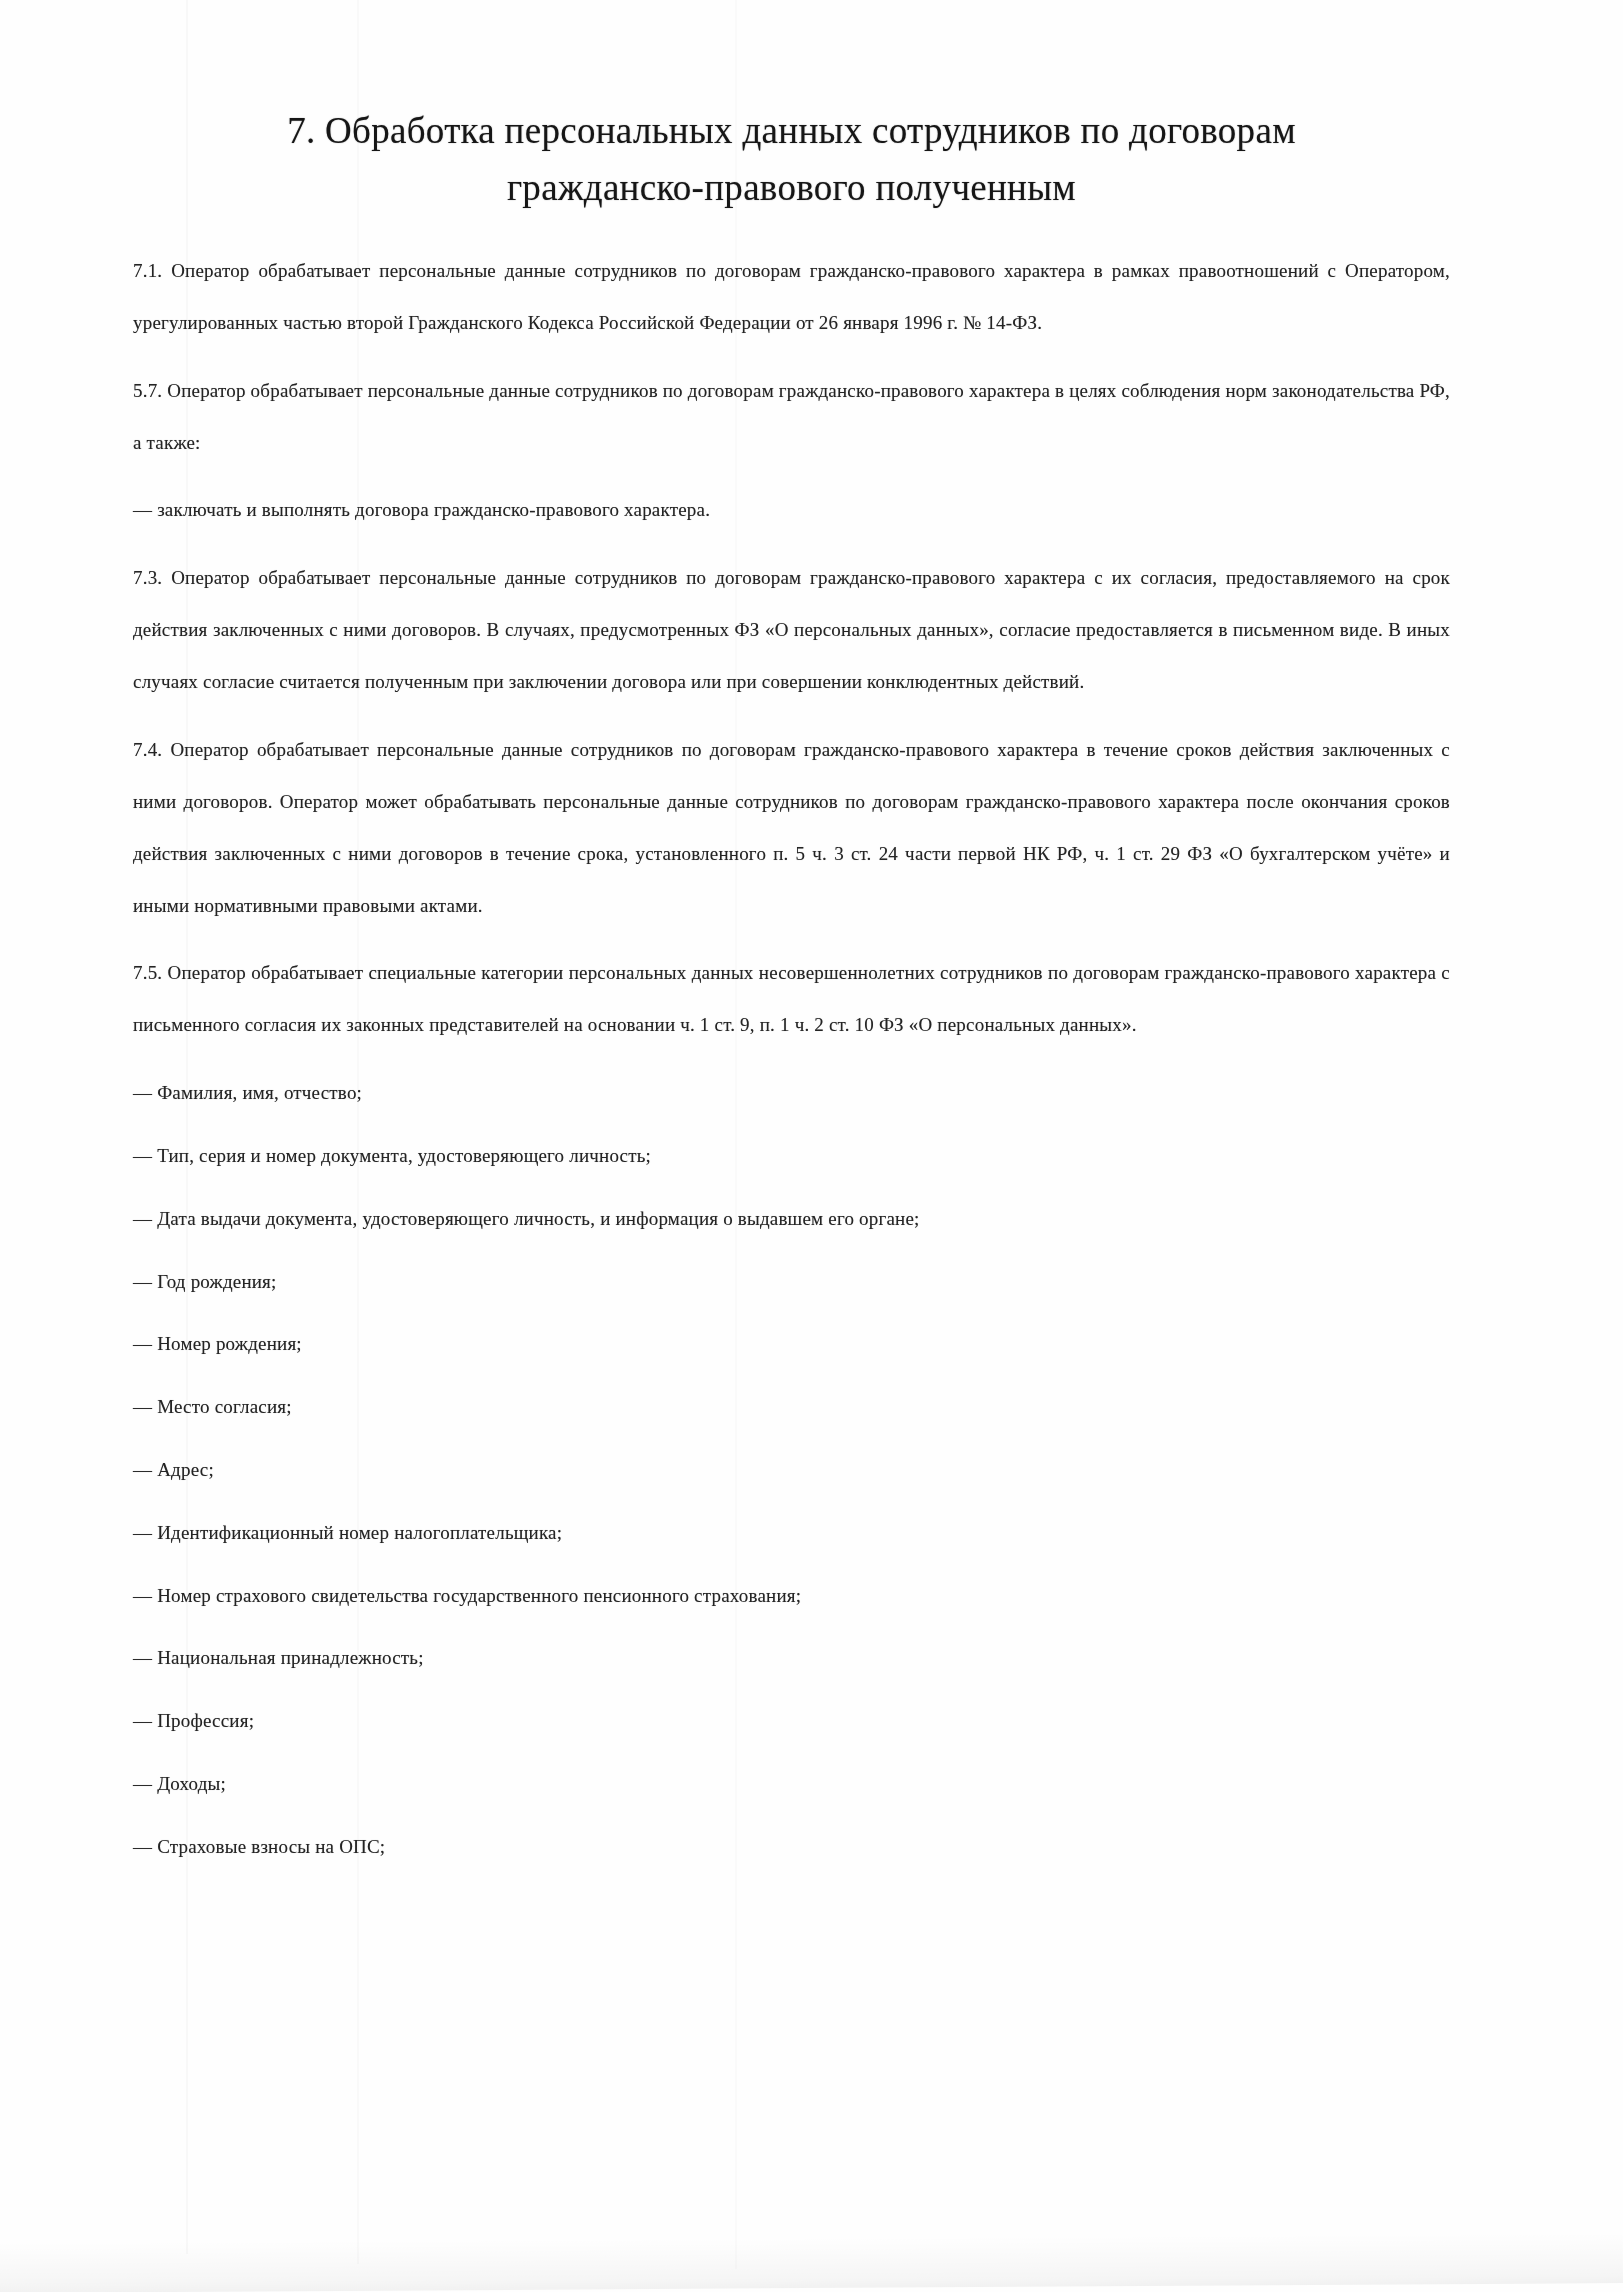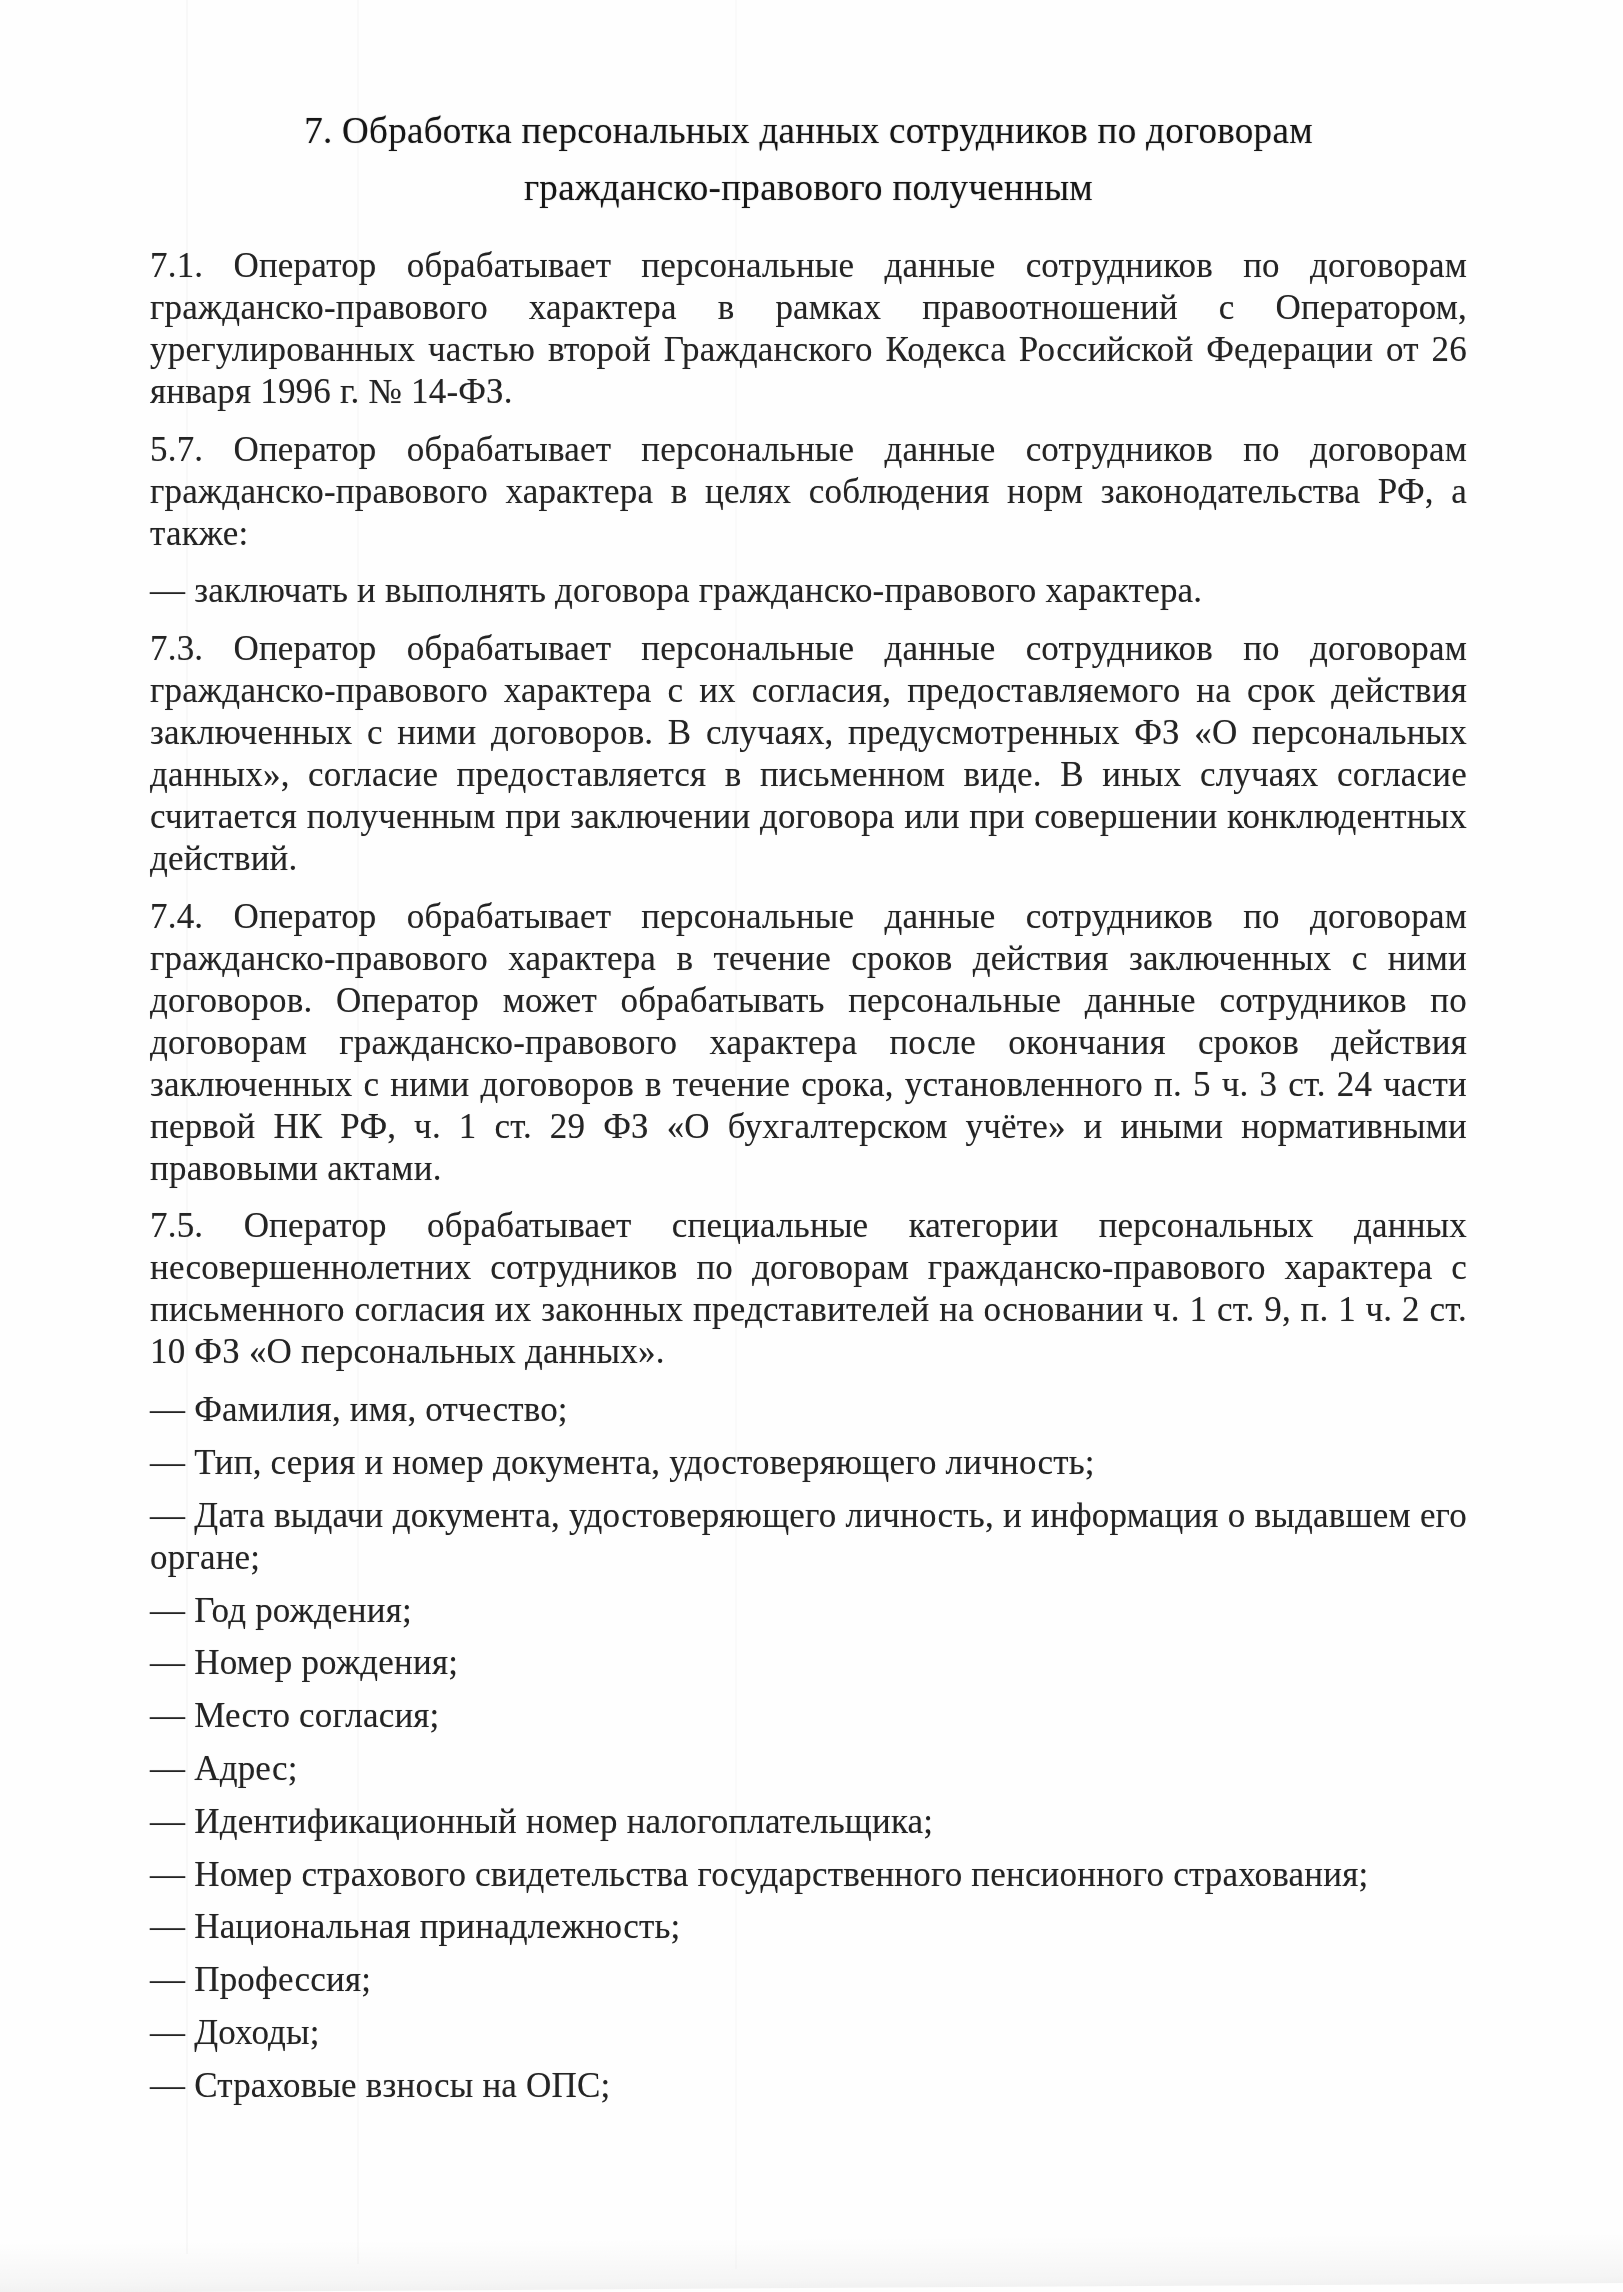--- a/index.html
+++ b/index.html
@@ -34,39 +34,39 @@
     bottom: 0;
     width: 100%;
     height: 51px;
     background: linear-gradient(to bottom, rgba(0,0,0,0) 0%, rgba(0,0,0,0.035) 85%, rgba(0,0,0,0.05) 100%);
     transform: rotate(-0.35deg);
     transform-origin: left bottom;
     pointer-events: none;
   }
   .content {
     position: absolute;
-    left: 150px;
+    left: 133px;
     top: 102px;
     width: 1317px;
   }
   .title {
     margin: 0 0 29px 0;
     font-size: 37px;
     font-weight: normal;
     line-height: 57px;
     text-align: center;
     color: #161616;
     text-shadow: 0 0 1.2px rgba(30,30,30,0.45);
     letter-spacing: 0.3px;
   }
   .title .tl { display: block; }
   .para {
     margin: 0 0 15.7px 0;
-    font-size: 35px;
-    line-height: 42px;
+    font-size: 19px;
+    line-height: 52px;
     text-align: justify;
     text-shadow: 0 0 0.8px rgba(40,40,40,0.35);
     letter-spacing: 0.2px;
   }
   .list .para { margin-bottom: 10.8px; }
 </style>
 </head>
 <body>
 
 <div class="page">

